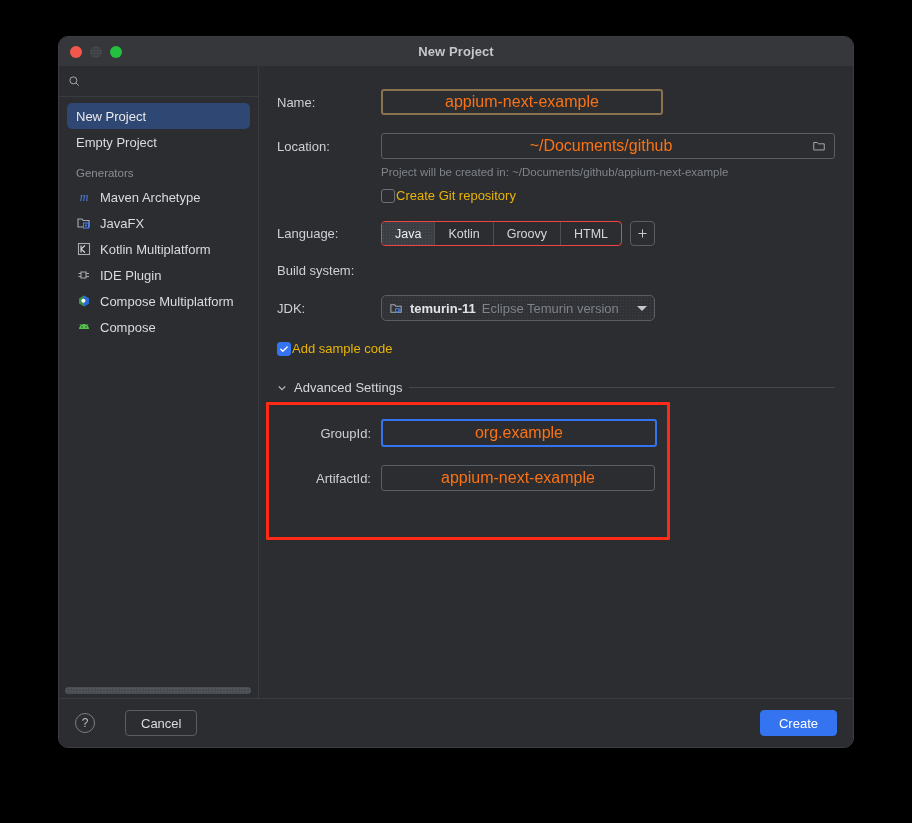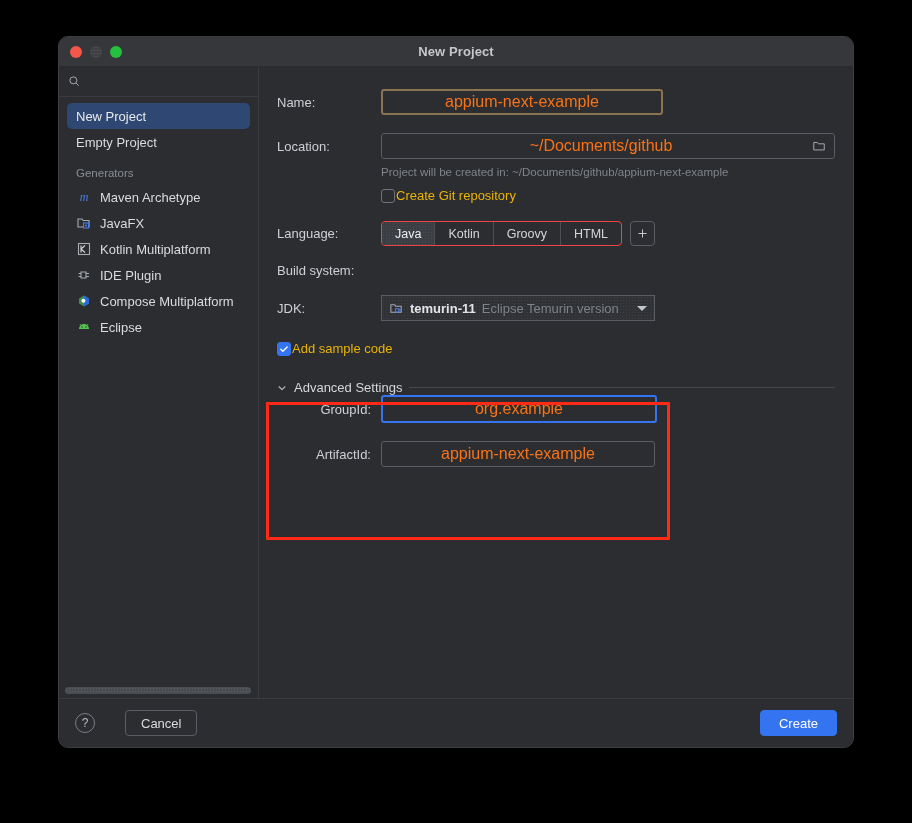--- a/index.html
+++ b/index.html
@@ -246,21 +246,21 @@
     display: flex; align-items: center; justify-content: center;
     color: #c9ccd1;
     font-size: 15px;
     line-height: 1;
   }
 
   
   .combo {
     height: 26px;
     border: 1px solid #5a5d63;
-    border-radius: 0;
+    border-radius: 5px;
     display: flex;
     align-items: center;
     gap: 6px;
     padding: 0 7px;
     background: #303236;
     background-image: radial-gradient(#3b3e43 40%, transparent 41%);
     background-size: 3px 3px;
     width: 274px;
   }
   .combo .jdkname { font-size: 13px; color: #e2e4e8; font-weight: bold; }
@@ -426,21 +426,21 @@
 
           <div class="side-item">
             <span class="side-icon">
               <svg viewBox="0 0 16 16" width="16" height="16">
                 <path d="M3 10a5 5 0 0 1 10 0z" fill="#55c44e"></path>
                 <circle cx="6" cy="8" r="0.7" fill="#2b2d30"></circle>
                 <circle cx="10" cy="8" r="0.7" fill="#2b2d30"></circle>
                 <path d="M4 5.2 5 6.6M12 5.2 11 6.6" stroke="#55c44e" stroke-width="1"></path>
               </svg>
             </span>
-            <span>Eclipse</span>
+            <span>Compose</span>
           </div>
 
         </div>
 
         <div class="hscroll"></div>
       </div>
 
       <div class="main">
 
         <div class="row">
@@ -510,21 +510,21 @@
         </div>
 
         <div class="adv-header" style="margin-top:24px;">
           <svg class="chev" viewBox="0 0 12 12">
             <path d="M2.5 4.5 6 8l3.5-3.5" fill="none" stroke="#b9bcc2" stroke-width="1.3" stroke-linecap="round" stroke-linejoin="round"></path>
           </svg>
           <span class="adv-title">Advanced Settings</span>
           <span class="adv-line"></span>
         </div>
 
-        <div class="row" style="margin-top:0;">
+        <div class="row" style="margin-top:24px;">
           <div class="lbl" style="width:104px;text-align:right;padding-right:10px;">GroupId:</div>
           <div class="field focus-blue" style="width:276px;height:28px;">
             <input value="org.example" style="">
           </div>
         </div>
 
         <div class="row" style="margin-top:18px;">
           <div class="lbl" style="width:104px;text-align:right;padding-right:10px;">ArtifactId:</div>
           <div class="field" style="width:274px;">
             <input value="appium-next-example" style="">

